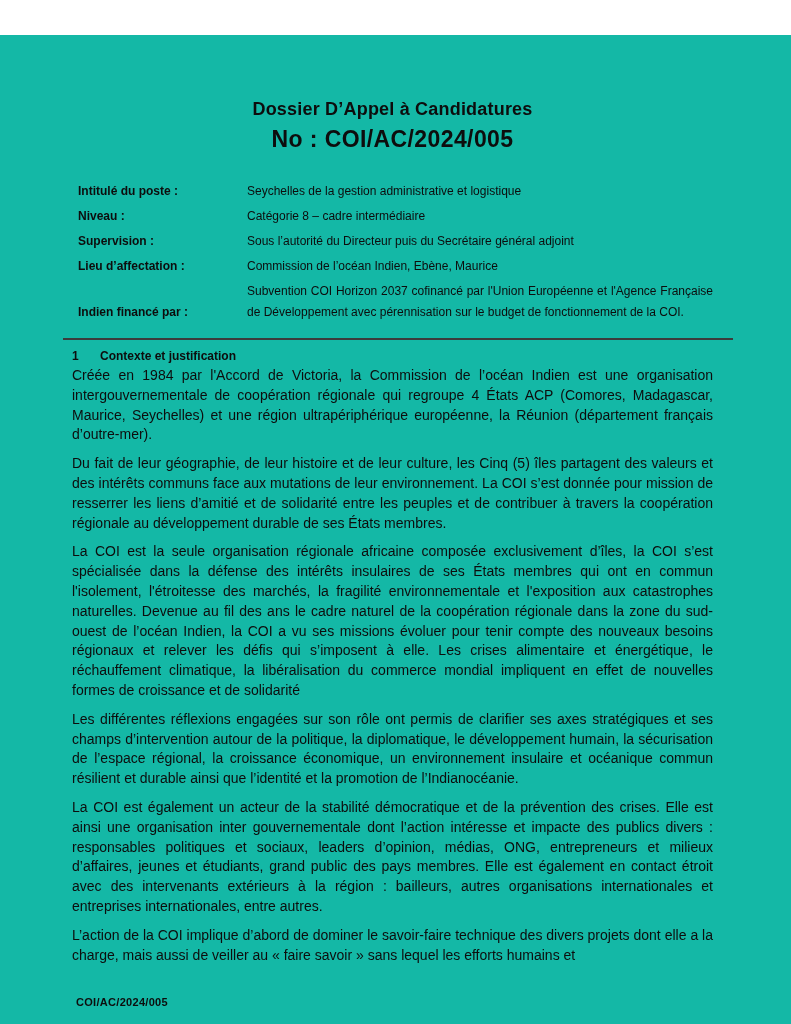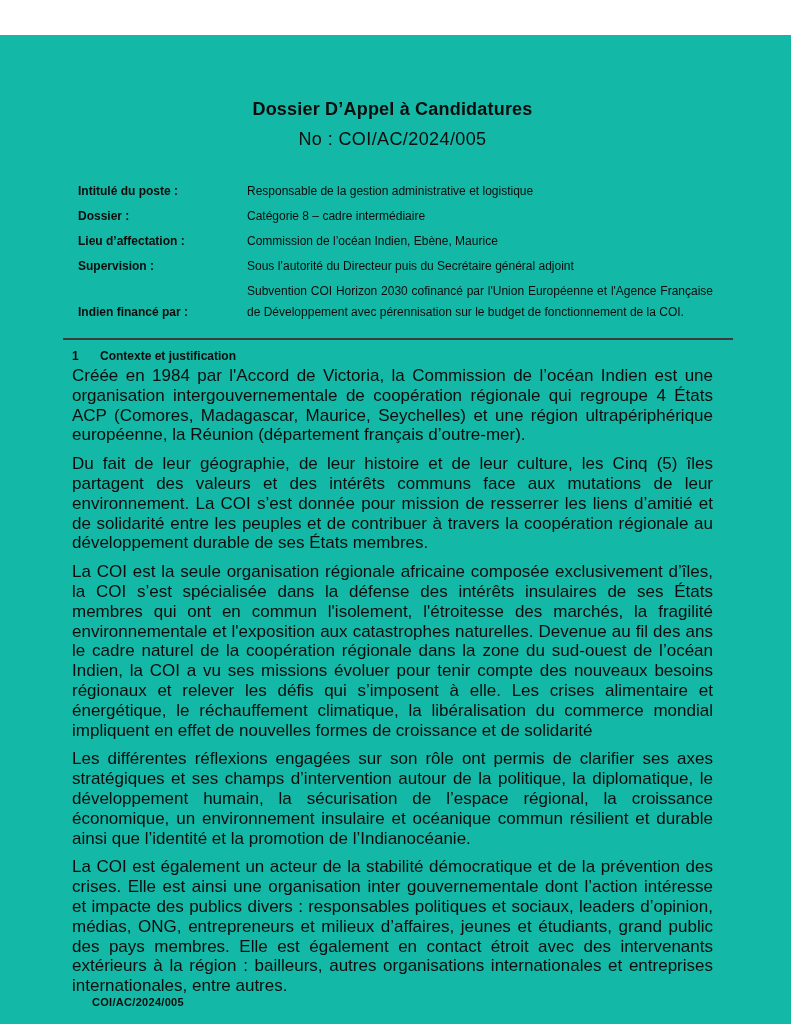--- a/index.html
+++ b/index.html
@@ -24,23 +24,23 @@
   .doc-title {
     margin: 62px 0 0 0;
     font-size: 18px;
     line-height: 24px;
     font-weight: bold;
     text-align: center;
     letter-spacing: 0.2px;
   }
   .doc-number {
     margin: 6px 0 0 0;
-    font-size: 18px;
+    font-size: 23px;
     line-height: 24px;
-    font-weight: normal;
+    font-weight: bold;
     text-align: center;
     letter-spacing: 0.4px;
   }
   .fields {
     margin-top: 30px;
     padding-left: 6px;
   }
   .field-row {
     display: flex;
     align-items: flex-end;
@@ -69,78 +69,79 @@
     font-size: 12px;
     line-height: 19px;
     font-weight: bold;
   }
   .section-heading .num {
     display: inline-block;
     width: 28px;
   }
   .body-text p {
     margin: 9px 0 0 0;
-    font-size: 17px;
+    font-size: 14px;
     line-height: 19.8px;
     text-align: justify;
   }
   .body-text p:first-of-type {
     margin-top: 0;
   }
   .page-footer {
     position: absolute;
-    left: 92px;
+    left: 76px;
     top: 961px;
     font-size: 11px;
     font-weight: bold;
     letter-spacing: 0.3px;
   }
 </style>
 </head>
 <body>
 
 <div class="page">
   <div class="content">
 
     <h1 class="doc-title">Dossier D’Appel à Candidatures</h1>
     <h2 class="doc-number">No : COI/AC/2024/005</h2>
 
     <div class="fields">
       <div class="field-row">
         <div class="field-label">Intitulé du poste :</div>
-        <div class="field-value">Responsable de la gestion administrative et logistique</div>
+        <div class="field-value">Seychelles de la gestion administrative et logistique</div>
       </div>
       <div class="field-row">
-        <div class="field-label">Dossier :</div>
+        <div class="field-label">Niveau :</div>
         <div class="field-value">Catégorie 8 – cadre intermédiaire</div>
+      </div>
+      <div class="field-row">
+        <div class="field-label">Supervision :</div>
+        <div class="field-value">Sous l’autorité du Directeur puis du Secrétaire général adjoint</div>
       </div>
       <div class="field-row">
         <div class="field-label">Lieu d’affectation :</div>
         <div class="field-value">Commission de l’océan Indien, Ebène, Maurice</div>
       </div>
       <div class="field-row">
-        <div class="field-label">Supervision :</div>
-        <div class="field-value">Sous l’autorité du Directeur puis du Secrétaire général adjoint</div>
-      </div>
-      <div class="field-row">
         <div class="field-label">Indien financé par :</div>
-        <div class="field-value">Subvention COI Horizon 2030 cofinancé par l'Union Européenne et l'Agence Française de Développement avec pérennisation sur le budget de fonctionnement de la COI.</div>
+        <div class="field-value">Subvention COI Horizon 2037 cofinancé par l'Union Européenne et l'Agence Française de Développement avec pérennisation sur le budget de fonctionnement de la COI.</div>
       </div>
     </div>
 
     <hr class="rule">
 
     <div class="section-heading">
       <span class="num">1</span><span>Contexte et justification</span>
     </div>
 
     <div class="body-text">
       <p>Créée en 1984 par l'Accord de Victoria, la Commission de l’océan Indien est une organisation intergouvernementale de coopération régionale qui regroupe 4 États ACP (Comores, Madagascar, Maurice, Seychelles) et une région ultrapériphérique européenne, la Réunion (département français d’outre-mer).</p>
       <p>Du fait de leur géographie, de leur histoire et de leur culture, les Cinq (5) îles partagent des valeurs et des intérêts communs face aux mutations de leur environnement. La COI s’est donnée pour mission de resserrer les liens d’amitié et de solidarité entre les peuples et de contribuer à travers la coopération régionale au développement durable de ses États membres.</p>
       <p>La COI est la seule organisation régionale africaine composée exclusivement d’îles, la COI s’est spécialisée dans la défense des intérêts insulaires de ses États membres qui ont en commun l'isolement, l'étroitesse des marchés, la fragilité environnementale et l'exposition aux catastrophes naturelles. Devenue au fil des ans le cadre naturel de la coopération régionale dans la zone du sud-ouest de l’océan Indien, la COI a vu ses missions évoluer pour tenir compte des nouveaux besoins régionaux et relever les défis qui s’imposent à elle. Les crises alimentaire et énergétique, le réchauffement climatique, la libéralisation du commerce mondial impliquent en effet de nouvelles formes de croissance et de solidarité</p>
       <p>Les différentes réflexions engagées sur son rôle ont permis de clarifier ses axes stratégiques et ses champs d’intervention autour de la politique, la diplomatique, le développement humain, la sécurisation de l’espace régional, la croissance économique, un environnement insulaire et océanique commun résilient et durable ainsi que l’identité et la promotion de l’Indianocéanie.</p>
       <p>La COI est également un acteur de la stabilité démocratique et de la prévention des crises. Elle est ainsi une organisation inter gouvernementale dont l’action intéresse et impacte des publics divers : responsables politiques et sociaux, leaders d’opinion, médias, ONG, entrepreneurs et milieux d’affaires, jeunes et étudiants, grand public des pays membres. Elle est également en contact étroit avec des intervenants extérieurs à la région : bailleurs, autres organisations internationales et entreprises internationales, entre autres.</p>
+      <p>L’action de la COI implique d’abord de dominer le savoir-faire technique des divers projets dont elle a la charge, mais aussi de veiller au « faire savoir » sans lequel les efforts humains et</p>
     </div>
 
   </div>
 
   <div class="page-footer">COI/AC/2024/005</div>
 </div>
 
 </body></html>

